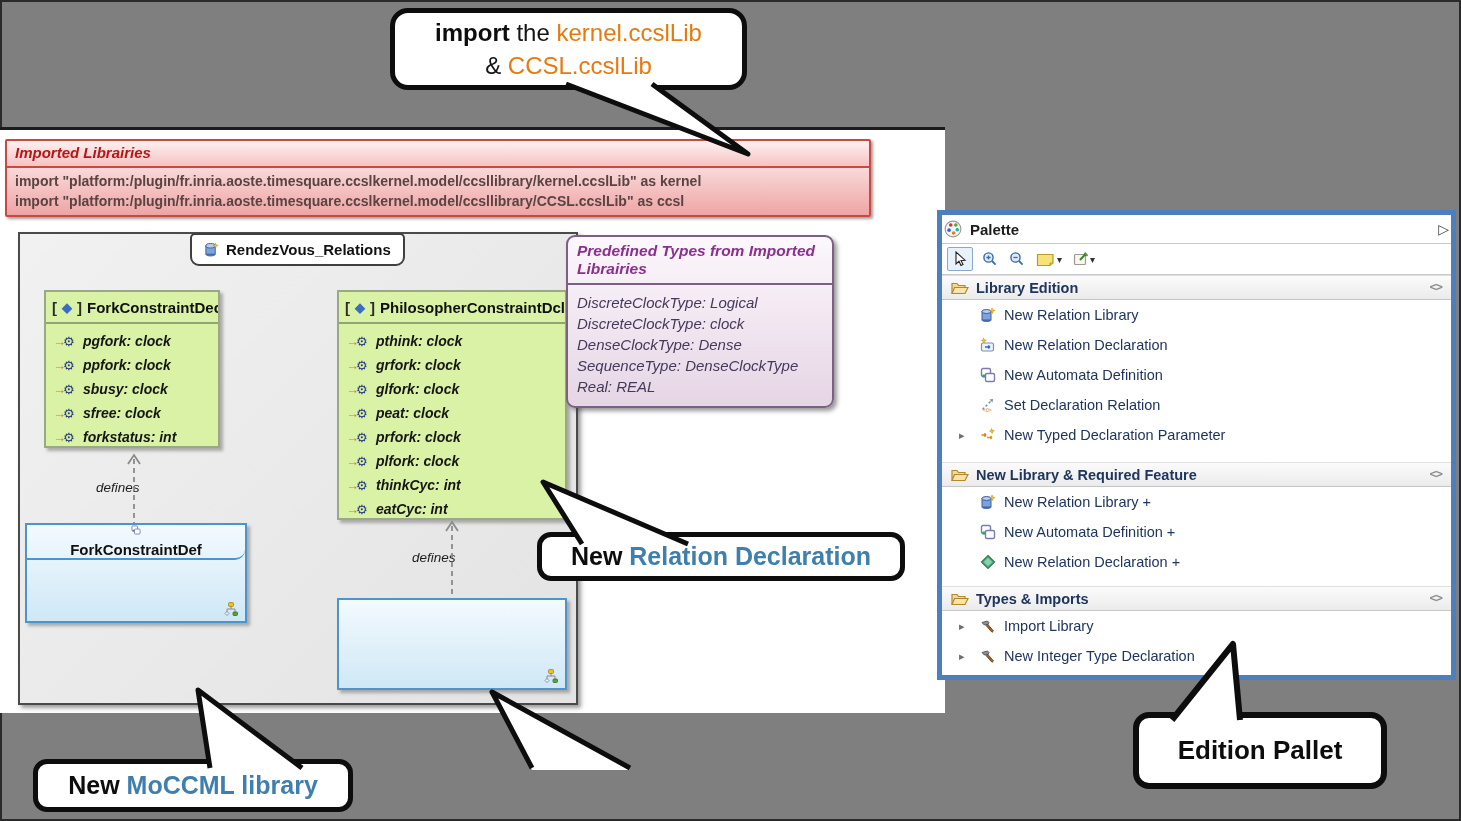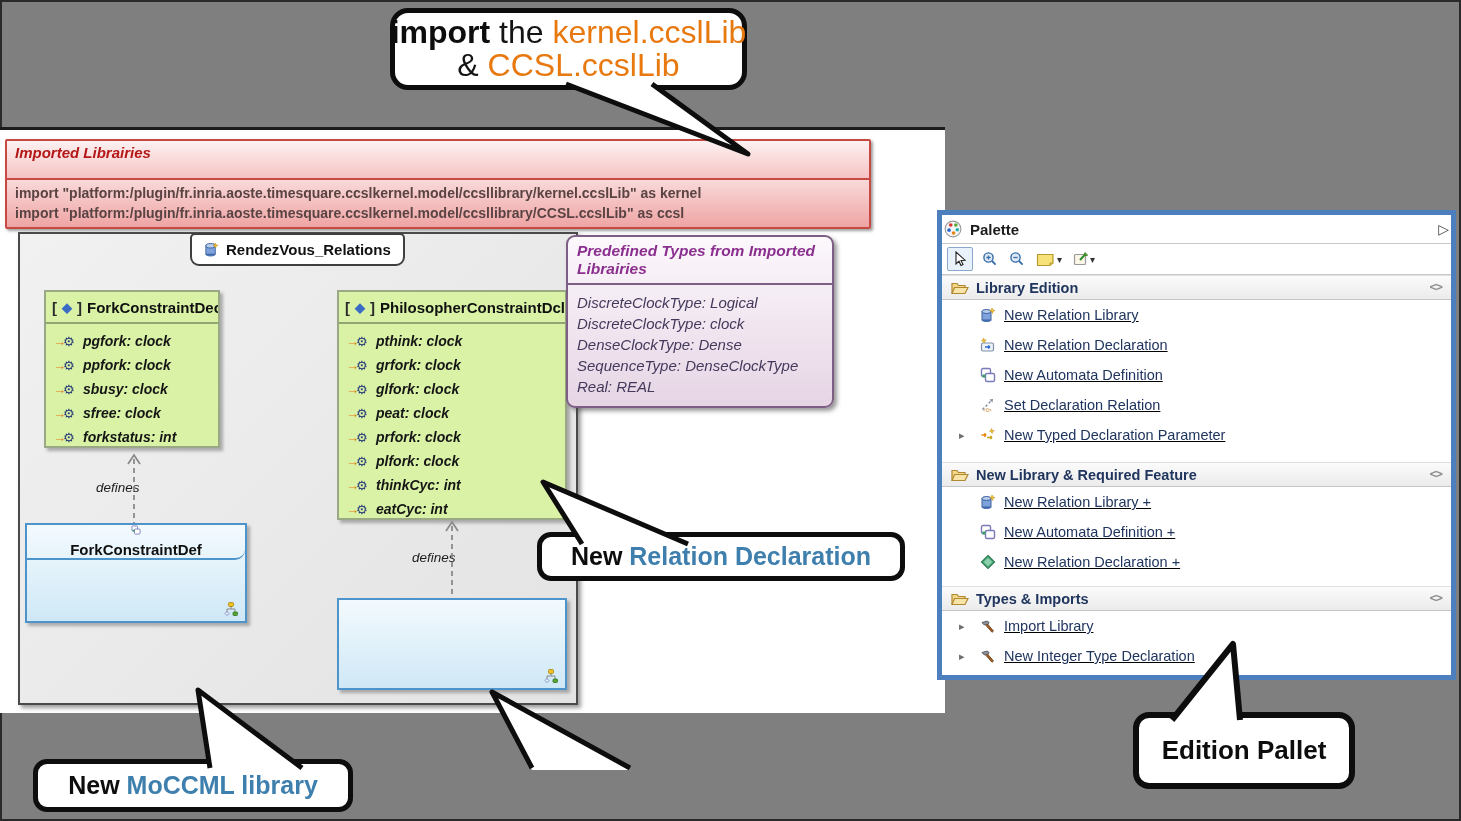--- a/index.html
+++ b/index.html
@@ -8,21 +8,21 @@
   #stage { position:relative; width:1461px; height:821px; background:#7f7f7f; overflow:hidden;
            box-shadow: inset 0 0 0 2px #2a2a2a; }
 
   
   .canvas { position:absolute; left:0; top:127px; width:945px; height:586px; background:#fff;
             border-top:3px solid #1c1c1c; }
 
   
   .imported { position:absolute; left:5px; top:139px; width:866px; border:2px solid #c64a42;
               border-radius:2px; box-shadow:2px 2px 3px rgba(80,80,80,.55); z-index:3; }
-  .imported-title { padding:3px 8px 16px; font:italic bold 15px/18px "Liberation Sans",sans-serif;
+  .imported-title { padding:3px 8px 4px; font:italic bold 15px/18px "Liberation Sans",sans-serif;
               color:#b41717; background:linear-gradient(180deg,#fdf1f1 0%,#f6c3c3 100%);
               border-bottom:2px solid #c64a42; }
   .imported-body { padding:3px 8px 4px; background:linear-gradient(180deg,#f9d9d9 0%,#efa4a4 100%); }
   .imported-body div { font:bold 14px/20px "Liberation Sans",sans-serif; color:#5a4343; }
 
   
   .dcontainer { position:absolute; left:18px; top:232px; width:560px; height:473px;
                 background:linear-gradient(135deg,#f1f1f1 0%,#e3e3e3 100%);
                 border:2px solid #4a4a4a; box-shadow:3px 3px 4px rgba(60,60,60,.5); z-index:2; }
   .pkg-tab { position:absolute; left:190px; top:233px; height:33px; padding:0 12px; background:#fff;
@@ -75,38 +75,38 @@
                border-bottom:1px solid #c9c9c9; }
   .tool { display:inline-flex; align-items:center; justify-content:center; height:24px; padding:0 2px; }
   .tool.sel { border:1px solid #88a8cc; background:#e9f1fa; border-radius:2px; width:26px; }
   .dd { color:#333; font-size:10px; margin-left:1px; }
   .pal-sec-h { display:flex; align-items:center; gap:7px; height:25px; padding:0 9px;
                background:linear-gradient(180deg,#fbfbfb 0%,#ebebeb 100%);
                border-top:1px solid #e0e0e0; border-bottom:1px solid #c6c6c6; position:relative; }
   .pal-sec-h .lbl { font:600 14.5px "Liberation Sans",sans-serif; color:#20355e; }
   .pal-pin { position:absolute; right:9px; top:4px; color:#8d8d8d; font:bold 12px "DejaVu Sans Mono",monospace;
              letter-spacing:-1px; }
-  .pal-item { display:flex; align-items:center; gap:8px; height:30px; padding-left:38px; position:relative;text-decoration:underline; }
+  .pal-item { display:flex; align-items:center; gap:8px; height:30px; padding-left:38px; position:relative; }
   .pal-item .lbl { font:14.5px "Liberation Sans",sans-serif; color:#20355e; }
   .pal-item .exp { position:absolute; left:17px; color:#6e6e6e; font-size:11px; }
   .gap12 { height:12px; } .gap9 { height:9px; }
 
   
   .bubble { position:absolute; background:#fff; border:5px solid #0d0d0d; border-radius:14px;
             display:flex; align-items:center; justify-content:center; z-index:10; text-align:center; }
   .bubble .t { font:bold 25px "Liberation Sans",sans-serif; color:#0d0d0d; white-space:nowrap; }
   .bubble .hl { color:#3e7fad; }
   .bubble .orange { color:#e8790f; font-weight:normal; }
   .bubble .plain { font-weight:normal; color:#141414; }
   #b-import { left:390px; top:8px; width:357px; height:82px; border-radius:18px; }
-  #b-import .t { font-size:32px; line-height:33px; }
+  #b-import .t { font-size:24px; line-height:33px; }
   #b-reldecl { left:537px; top:532px; width:368px; height:49px; }
   #b-moccml { left:33px; top:759px; width:320px; height:53px; }
   #b-automata { left:470px; top:759px; width:375px; height:53px; }
-  #b-edition { left:1133px; top:712px; width:222px; height:77px; border-width:6px; border-radius:16px; }
+  #b-edition { left:1133px; top:712px; width:254px; height:77px; border-width:6px; border-radius:16px; }
 
   
   #overlay { position:absolute; left:0; top:0; width:1461px; height:821px; z-index:12; pointer-events:none; }
 
   .icon16 { width:16px; height:16px; display:block; }
 </style>
 </head>
 <body>
 
 <div id="stage">

